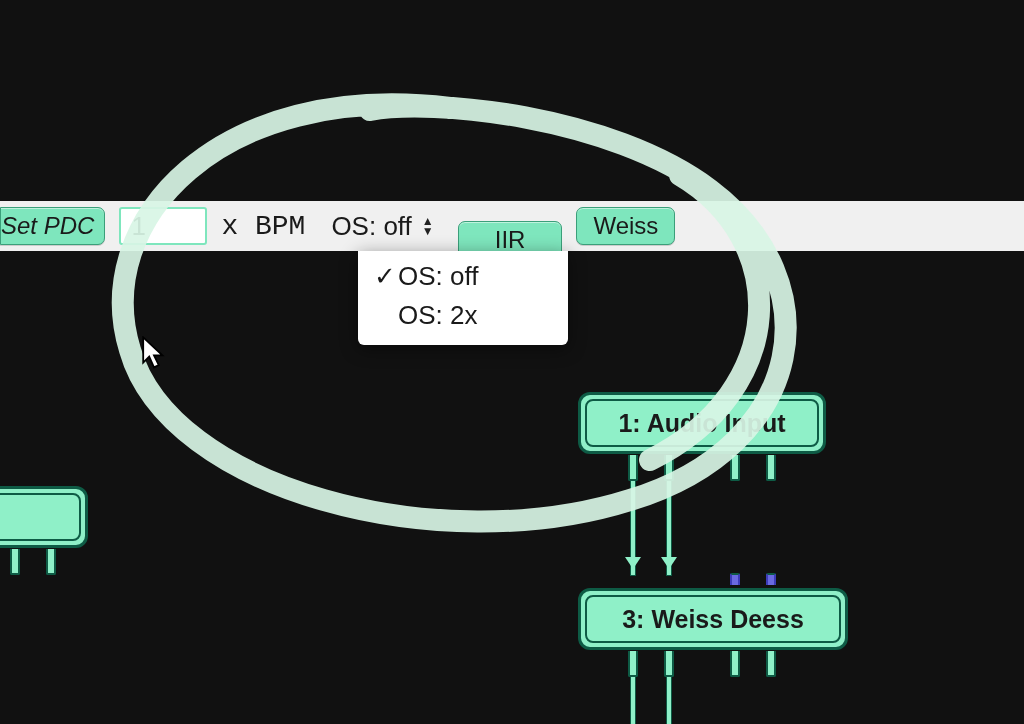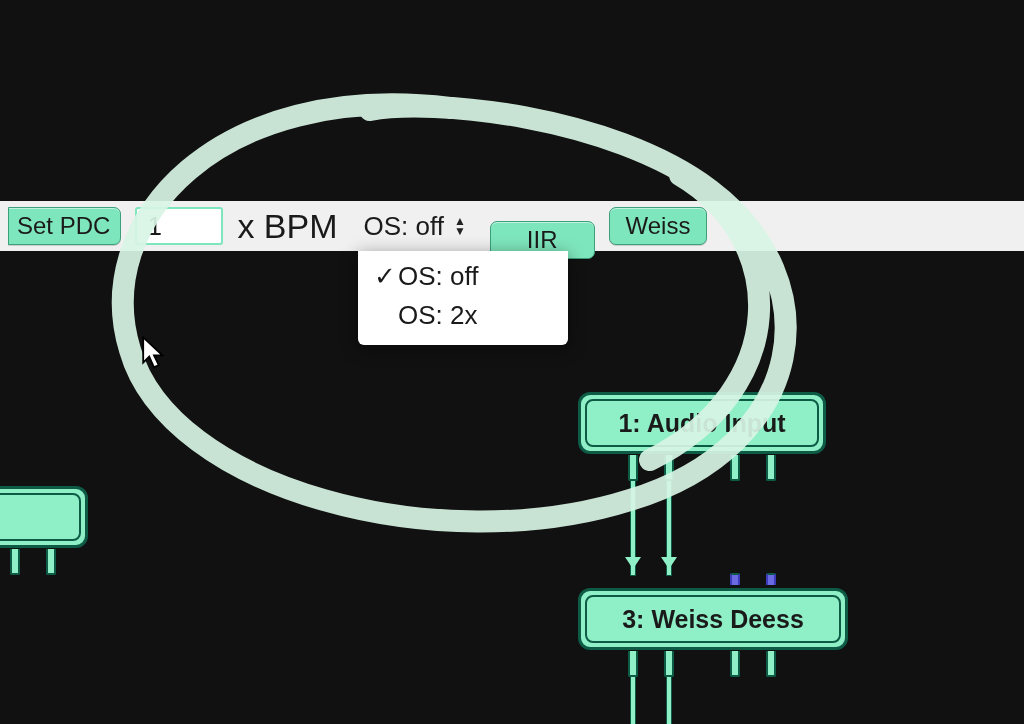--- a/index.html
+++ b/index.html
@@ -43,38 +43,40 @@
     font-size: 24px;
     color: var(--text-dark);
     display: flex;
     align-items: center;
     cursor: pointer;
     box-shadow: 0 1px 0 rgba(0,0,0,.15), inset 0 1px 0 rgba(255,255,255,.5);
   }
   .set-pdc {
     border-top-left-radius: 0;
     border-bottom-left-radius: 0;
-    margin-left: 8px;
-    padding-left: 8px;
+    margin-left: 0;
+    padding-left: 0;
     padding-right: 10px;
+    font-style: italic;
   }
   .input-box {
     width: 88px; height: 38px;
     border: 2px solid var(--accent);
     background: #ffffff;
     border-radius: 3px;
     font-size: 26px;
     color: var(--text-dark);
     display: flex;
     align-items: center;
     padding: 0 10px;
   }
   .label-bpm {
-    font-size: 34px;
-    color: var(--text-dark);
+    font-size: 28px;
+    color: var(--text-dark);
+    font-family: Liberation Mono, monospace;
   }
   .select-box {
     height: 40px;
     display: flex;
     align-items: center;
     gap: 10px;
     font-size: 26px;
     color: var(--text-dark);
     padding: 0 10px 0 8px;
     border-radius: 6px;

